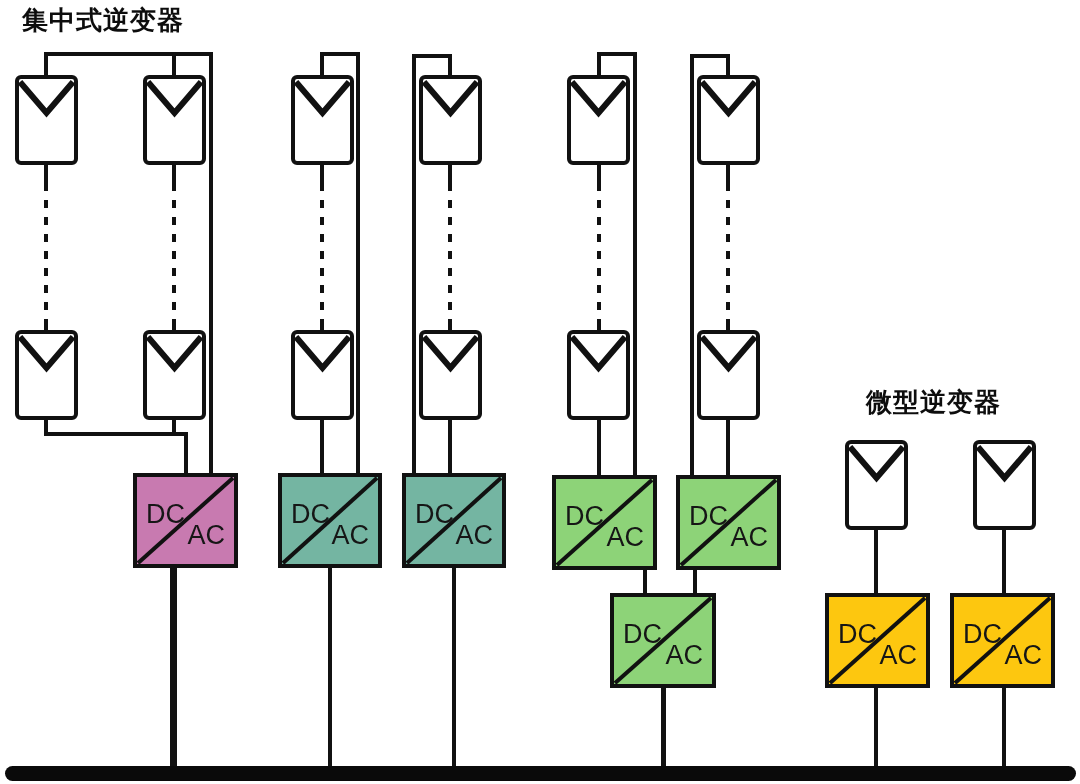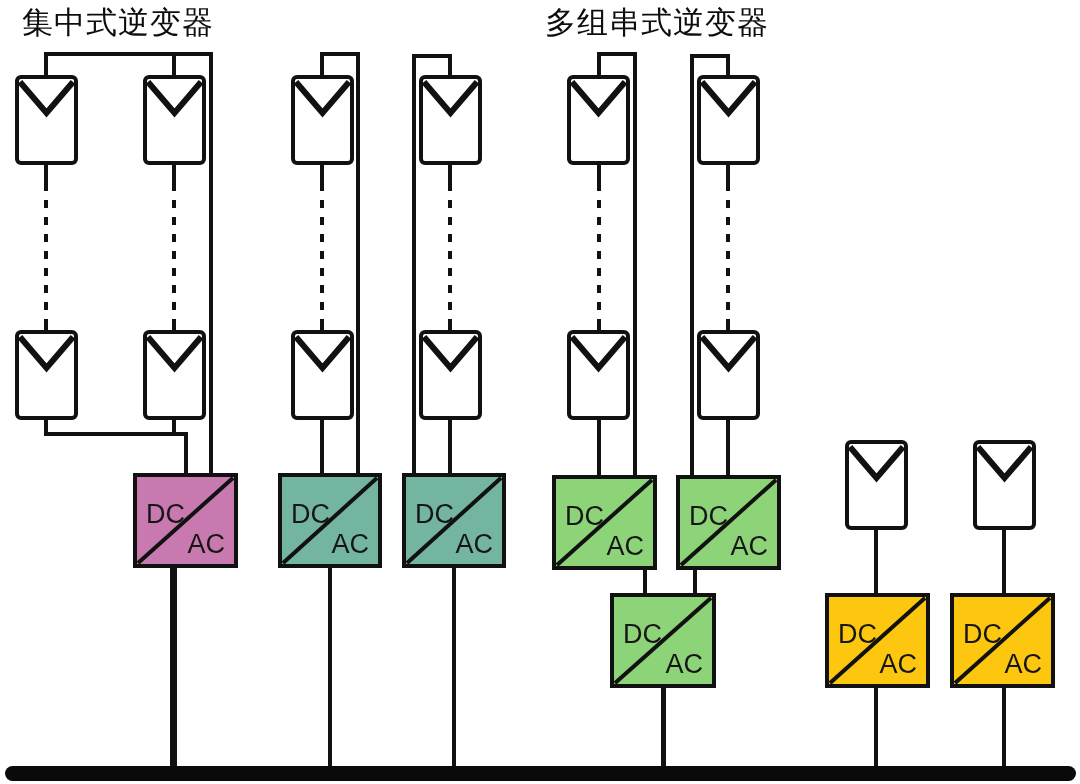--- a/index.html
+++ b/index.html
@@ -1,58 +1,58 @@
 <!DOCTYPE html>
 <html><head>
 <meta charset="utf-8">
 <style>
   html,body{margin:0;padding:0;background:#ffffff;}
   .diagram{
     position:relative;width:1080px;height:784px;background:#ffffff;
     overflow:hidden;font-family:"Liberation Sans",sans-serif;
   }
   .title{
-    position:absolute;font-size:31px;font-weight:400;color:#0d0d0d;
+    position:absolute;font-size:26px;font-weight:700;color:#0d0d0d;
     letter-spacing:1px;white-space:nowrap;z-index:4;line-height:1.1;
   }
   .wire{position:absolute;background:#111;z-index:1;}
   .wire.dashed{
     background:repeating-linear-gradient(to bottom,#111 0 8px,transparent 8px 17px);
   }
   .panel{
     position:absolute;width:63px;height:90px;background:#fff;
     border:4px solid #111;border-radius:6px;box-sizing:border-box;z-index:2;
   }
   .panel svg{position:absolute;top:0;left:0;display:block;}
   .converter{
     position:absolute;border:4px solid #111;box-sizing:border-box;z-index:2;
   }
   .converter .diag{position:absolute;left:0;top:0;width:100%;height:100%;}
   .converter .diag line{stroke:#111;stroke-width:4;}
   .converter span{
     position:absolute;font-size:27px;font-weight:500;color:#161616;line-height:1;
   }
   .converter .dc{top:24px;left:9px;}
-  .converter .ac{bottom:6px;right:9px;}
+  .converter .ac{bottom:15px;right:9px;}
   .pink{background:#c87ab0;}
   .teal{background:#74b5a2;}
   .green{background:#8dd378;}
   .yellow{background:#fdc70f;}
   .bus{
     position:absolute;left:5px;top:766px;width:1071px;height:15px;
     background:#0a0a0a;border-radius:8px;z-index:3;
   }
 </style>
 </head>
 <body>
 
 <div class="diagram">
 
   <div class="title" style="left:22px;top:6px">集中式逆变器</div>
-  <div class="title" style="left:545px;top:6px">多组串式逆变器</div>
+  <div class="title" style="left:866px;top:388px">微型逆变器</div>
 
   <div class="converter pink" style="left:133px;top:473px;width:105px;height:95px">
     <svg class="diag" viewBox="0 0 100 100" preserveAspectRatio="none">
         <line x1="1" y1="99" x2="99" y2="1" vector-effect="non-scaling-stroke"></line>
       </svg>
     <span class="dc">DC</span>
     <span class="ac">AC</span>
   </div>
 
   <div class="converter teal" style="left:278px;top:473px;width:104px;height:95px">

